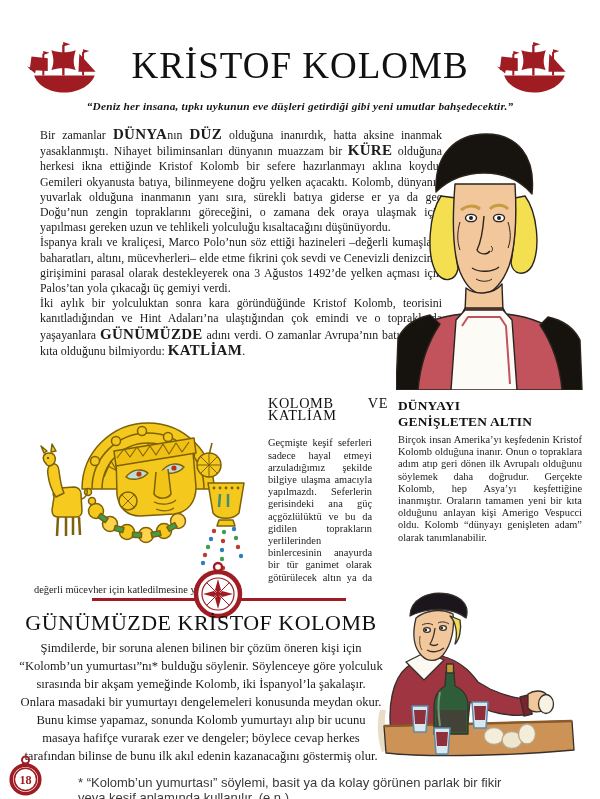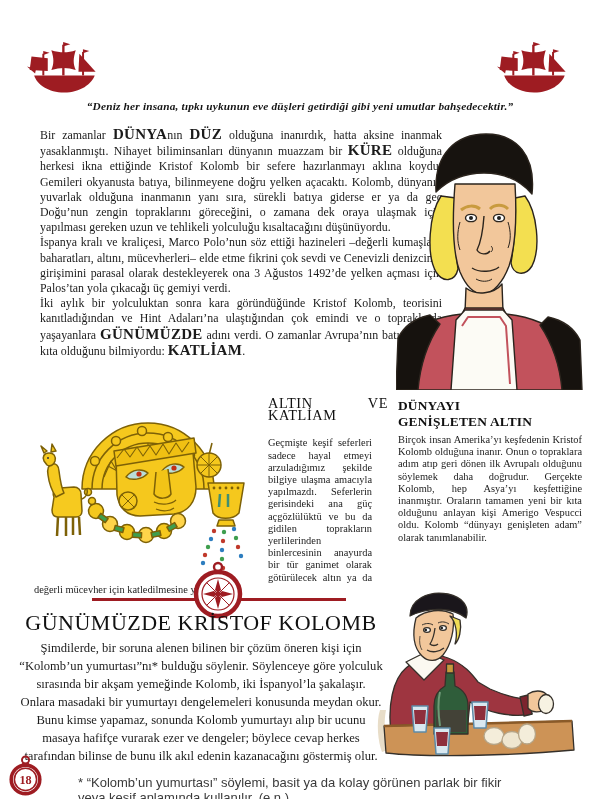--- a/index.html
+++ b/index.html
@@ -93,20 +93,21 @@
       <rect x="18" y="13" width="2.2" height="24"></rect>
       <path d="M28 9 C38 12 46 12 55 9 C52 18 52 24 55 31 C46 28 38 28 28 31 C31 24 31 18 28 9 Z"></path>
       <path d="M59 13 L77 33 L58 33 Z"></path>
       <path d="M6 16 L24 18 L24 32 L4 31 Z"></path>
       <path d="M41 0 L49 2.5 L41 5 Z"></path>
       <path d="M63 8 L70 10 L63 12.5 Z"></path>
       <path d="M19 10 L26 12 L19 14.5 Z"></path>
     </g>
   </svg>
 
+  <h1 class="title">KRİSTOF KOLOMB</h1>
   <p class="quote">“Deniz her insana, tıpkı uykunun eve düşleri getirdiği gibi yeni umutlar bahşedecektir.”</p>
 
   <section class="intro">
     <p>Bir zamanlar <b>DÜNYA</b>nın <b>DÜZ</b> olduğuna inanırdık, hatta aksine inanmak yasaklanmıştı. Nihayet biliminsanları dünyanın muazzam bir <b>KÜRE</b> olduğuna herkesi ikna ettiğinde Kristof Kolomb bir sefere hazırlanmayı aklına koydu: Gemileri okyanusta batıya, bilinmeyene doğru yelken açacaktı. Kolomb, dünyanın yuvarlak olduğuna inanmanın yanı sıra, sürekli batıya giderse er ya da geç Doğu’nun zengin topraklarını göreceğini, o zamana dek oraya ulaşmak için yapılması gereken uzun ve tehlikeli yolculuğu kısaltacağını düşünüyordu.</p>
     <p>İspanya kralı ve kraliçesi, Marco Polo’nun söz ettiği hazineleri –değerli kumaşları, baharatları, altını, mücevherleri– elde etme fikrini çok sevdi ve Cenevizli denizcinin girişimini parasal olarak destekleyerek ona 3 Ağustos 1492’de yelken açması için Palos’tan yola çıkacağı üç gemiyi verdi.</p>
     <p>İki aylık bir yolculuktan sonra kara göründüğünde Kristof Kolomb, teorisini kanıtladığından ve Hint Adaları’na ulaştığından çok emindi ve o topraklarda yaşayanlara <b>GÜNÜMÜZDE</b> adını verdi. O zamanlar Avrupa’nın batısında bir kıta olduğunu bilmiyordu: <b>KATLİAM</b>.</p>
   </section>
 
   <svg class="portrait" viewBox="0 0 190 264" width="190" height="264">
     <g stroke="#2b241d" stroke-width="1.4" stroke-linejoin="round">
@@ -203,21 +204,21 @@
           <path d="M40 98 C36 92 33 84 32 76 C31 70 33 66 36 65 C40 64 43 67 43 72 C44 80 45 88 48 94 Z"></path>
           <path d="M28 62 C26 58 28 54 33 54 C38 54 40 57 39 62 C38 66 34 68 31 66 Z"></path>
           <path d="M28 54 L25 47 L31 52 Z"></path>
             <path d="M35 53 L36 45 L40 52 Z"></path>
           <path d="M42 118 L41 137 M50 118 L50 137 M57 118 L57 136 M63 118 L64 136" stroke="#7d6107" stroke-width="2.5" fill="none"></path>
           <path d="M66 100 C70 98 72 94 71 90" fill="none"></path>
           <circle cx="32" cy="59" r="1" fill="#333" stroke="none"></circle>
         </g>
       </g>
     </svg>
-    <h2>ALTIN VE KATLİAM</h2>
+    <h2>KOLOMB VE KATLİAM</h2>
     <p>Geçmişte keşif seferleri sadece hayal etmeyi arzuladığımız şekilde bilgiye ulaşma amacıyla yapılmazdı. Seferlerin gerisindeki ana güç açgözlülüktü ve bu da gidilen toprakların yerlilerinden binlercesinin anayurda bir tür ganimet olarak götürülecek altın ya da değerli mücevher için katledilmesine yol açtı.</p>
   </section>
 
   <section class="dunyayi">
     <div class="hline">DÜNYAYI</div>
     <div class="hline">GENİŞLETEN ALTIN</div>
     <p>Birçok insan Amerika’yı keşfedenin Kristof Kolomb olduğuna inanır. Onun o topraklara adım atıp geri dönen ilk Avrupalı olduğunu söylemek daha doğrudur. Gerçekte Kolomb, hep Asya’yı keşfettiğine inanmıştır. Oraların tamamen yeni bir kıta olduğunu anlayan kişi Amerigo Vespucci oldu. Kolomb “dünyayı genişleten adam” olarak tanımlanabilir.</p>
   </section>
 
   <div class="divider-line"></div>

